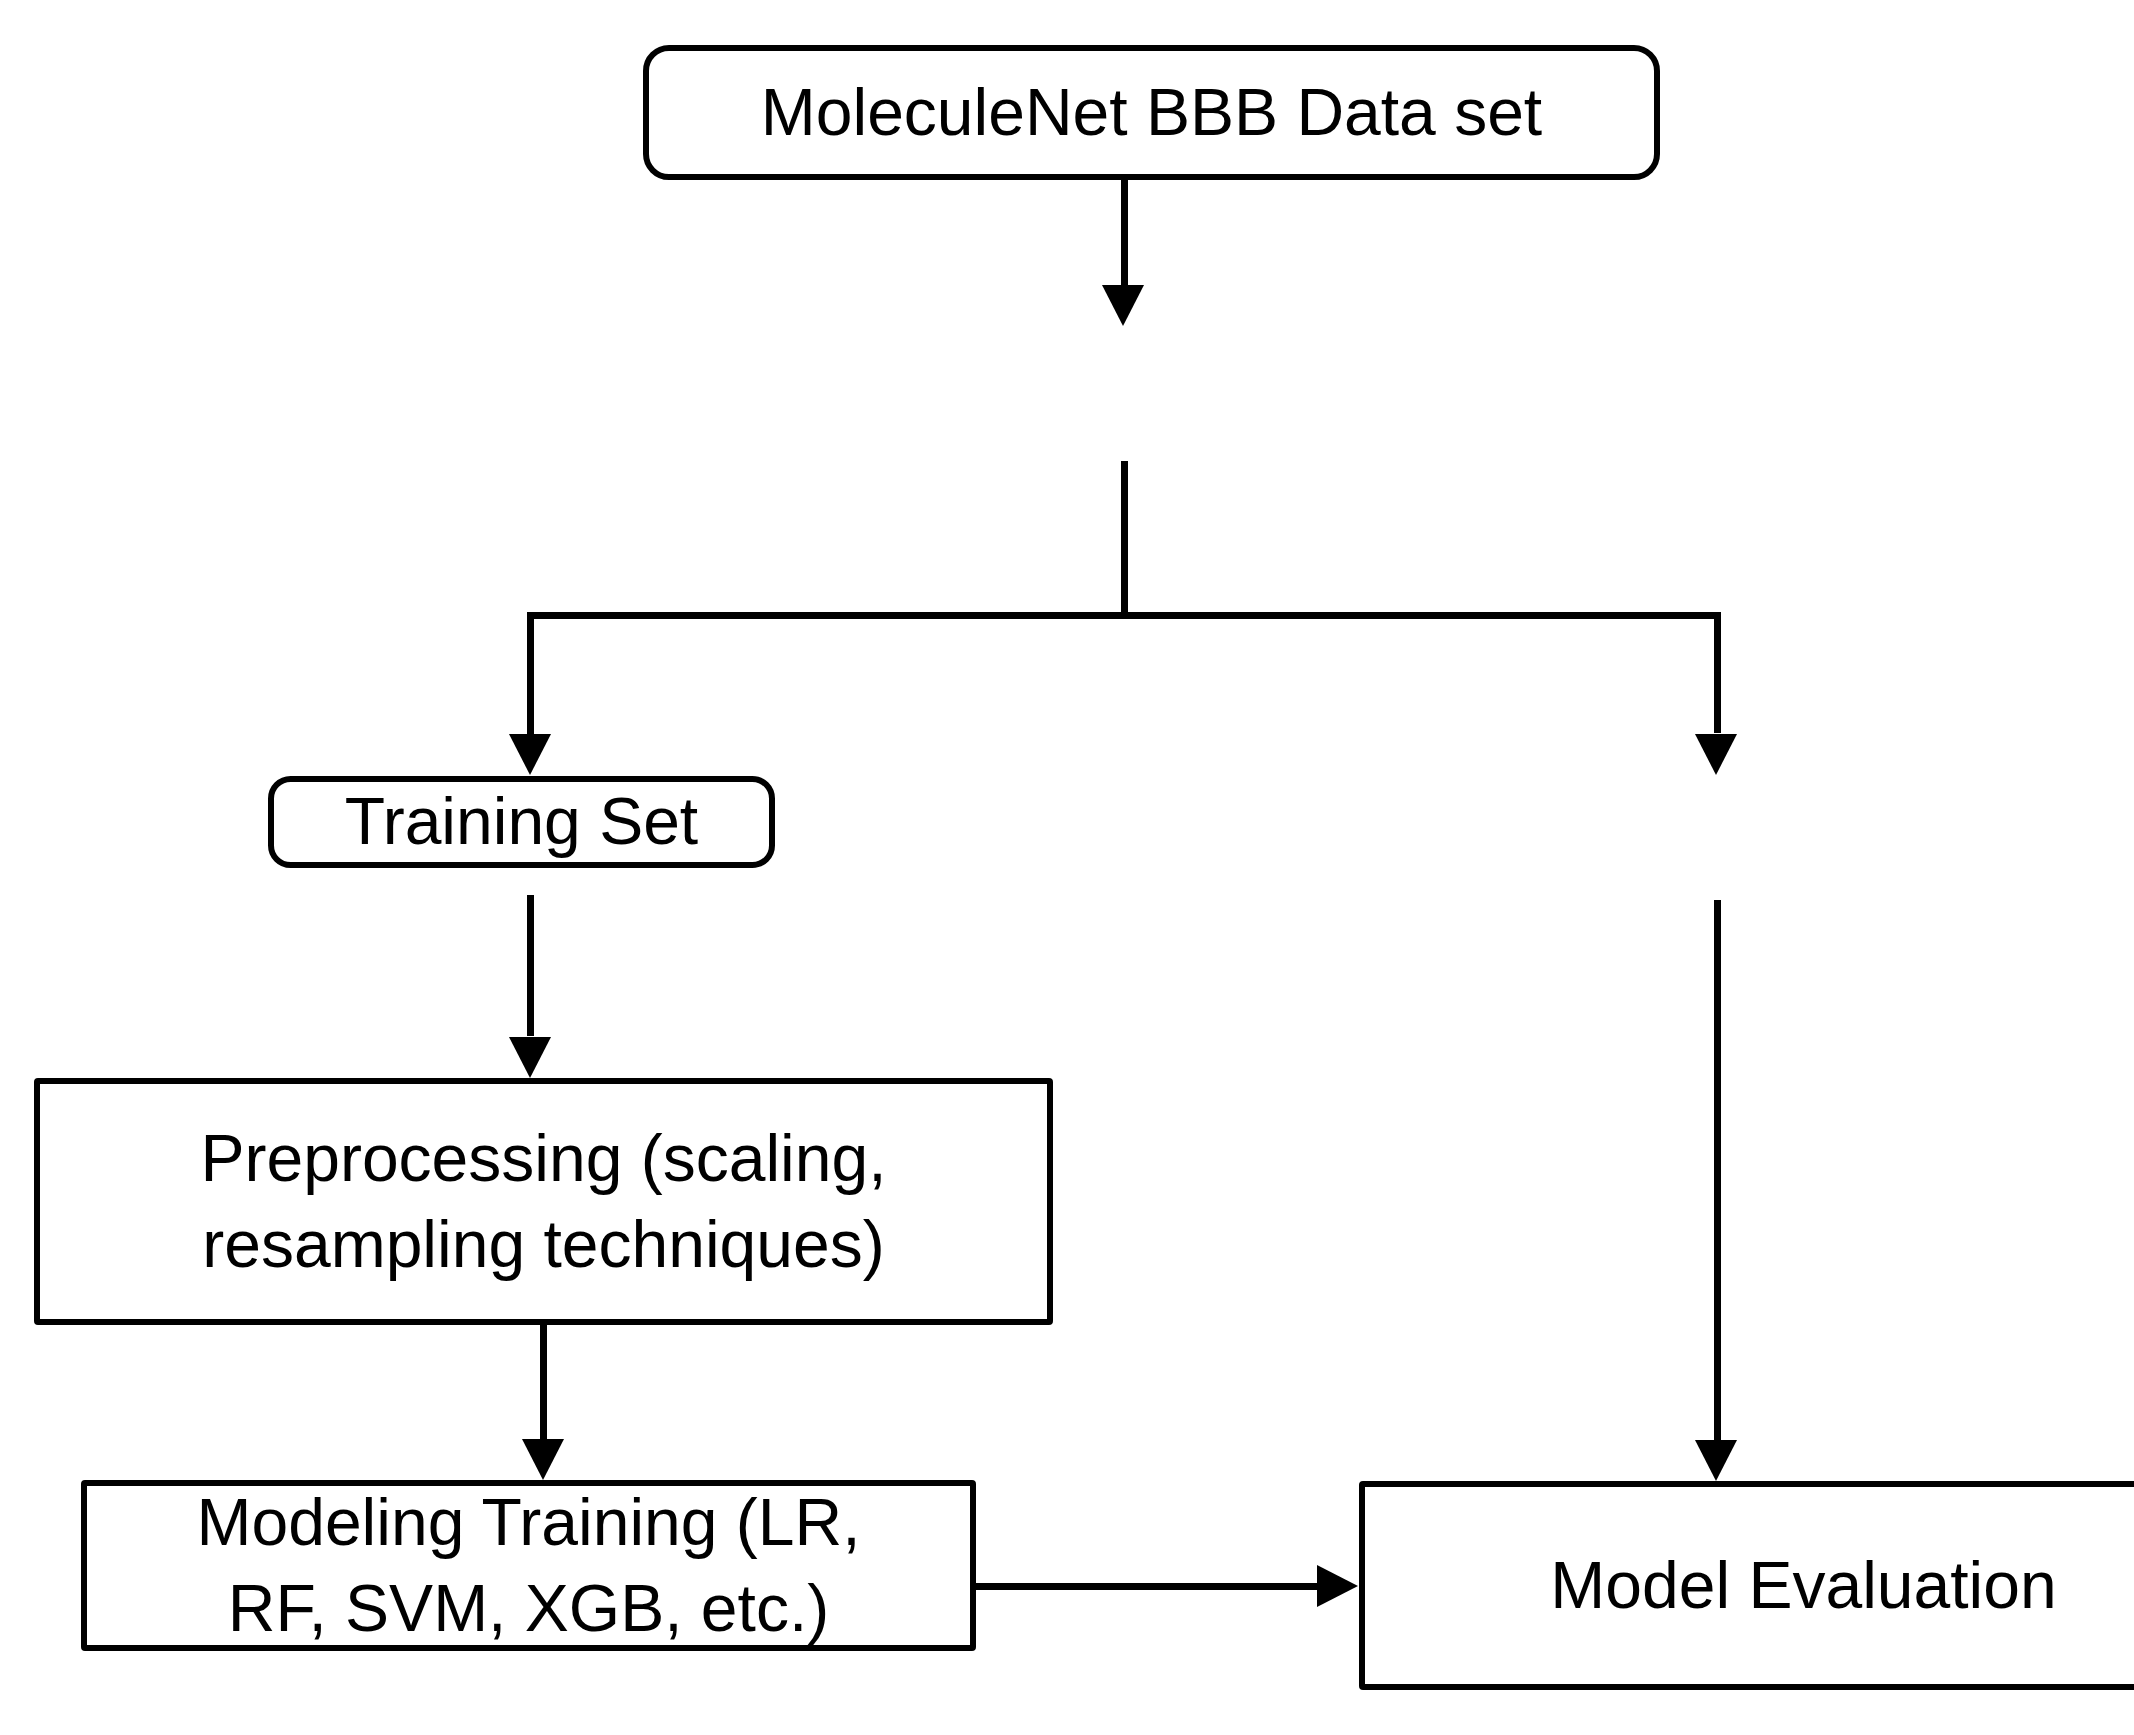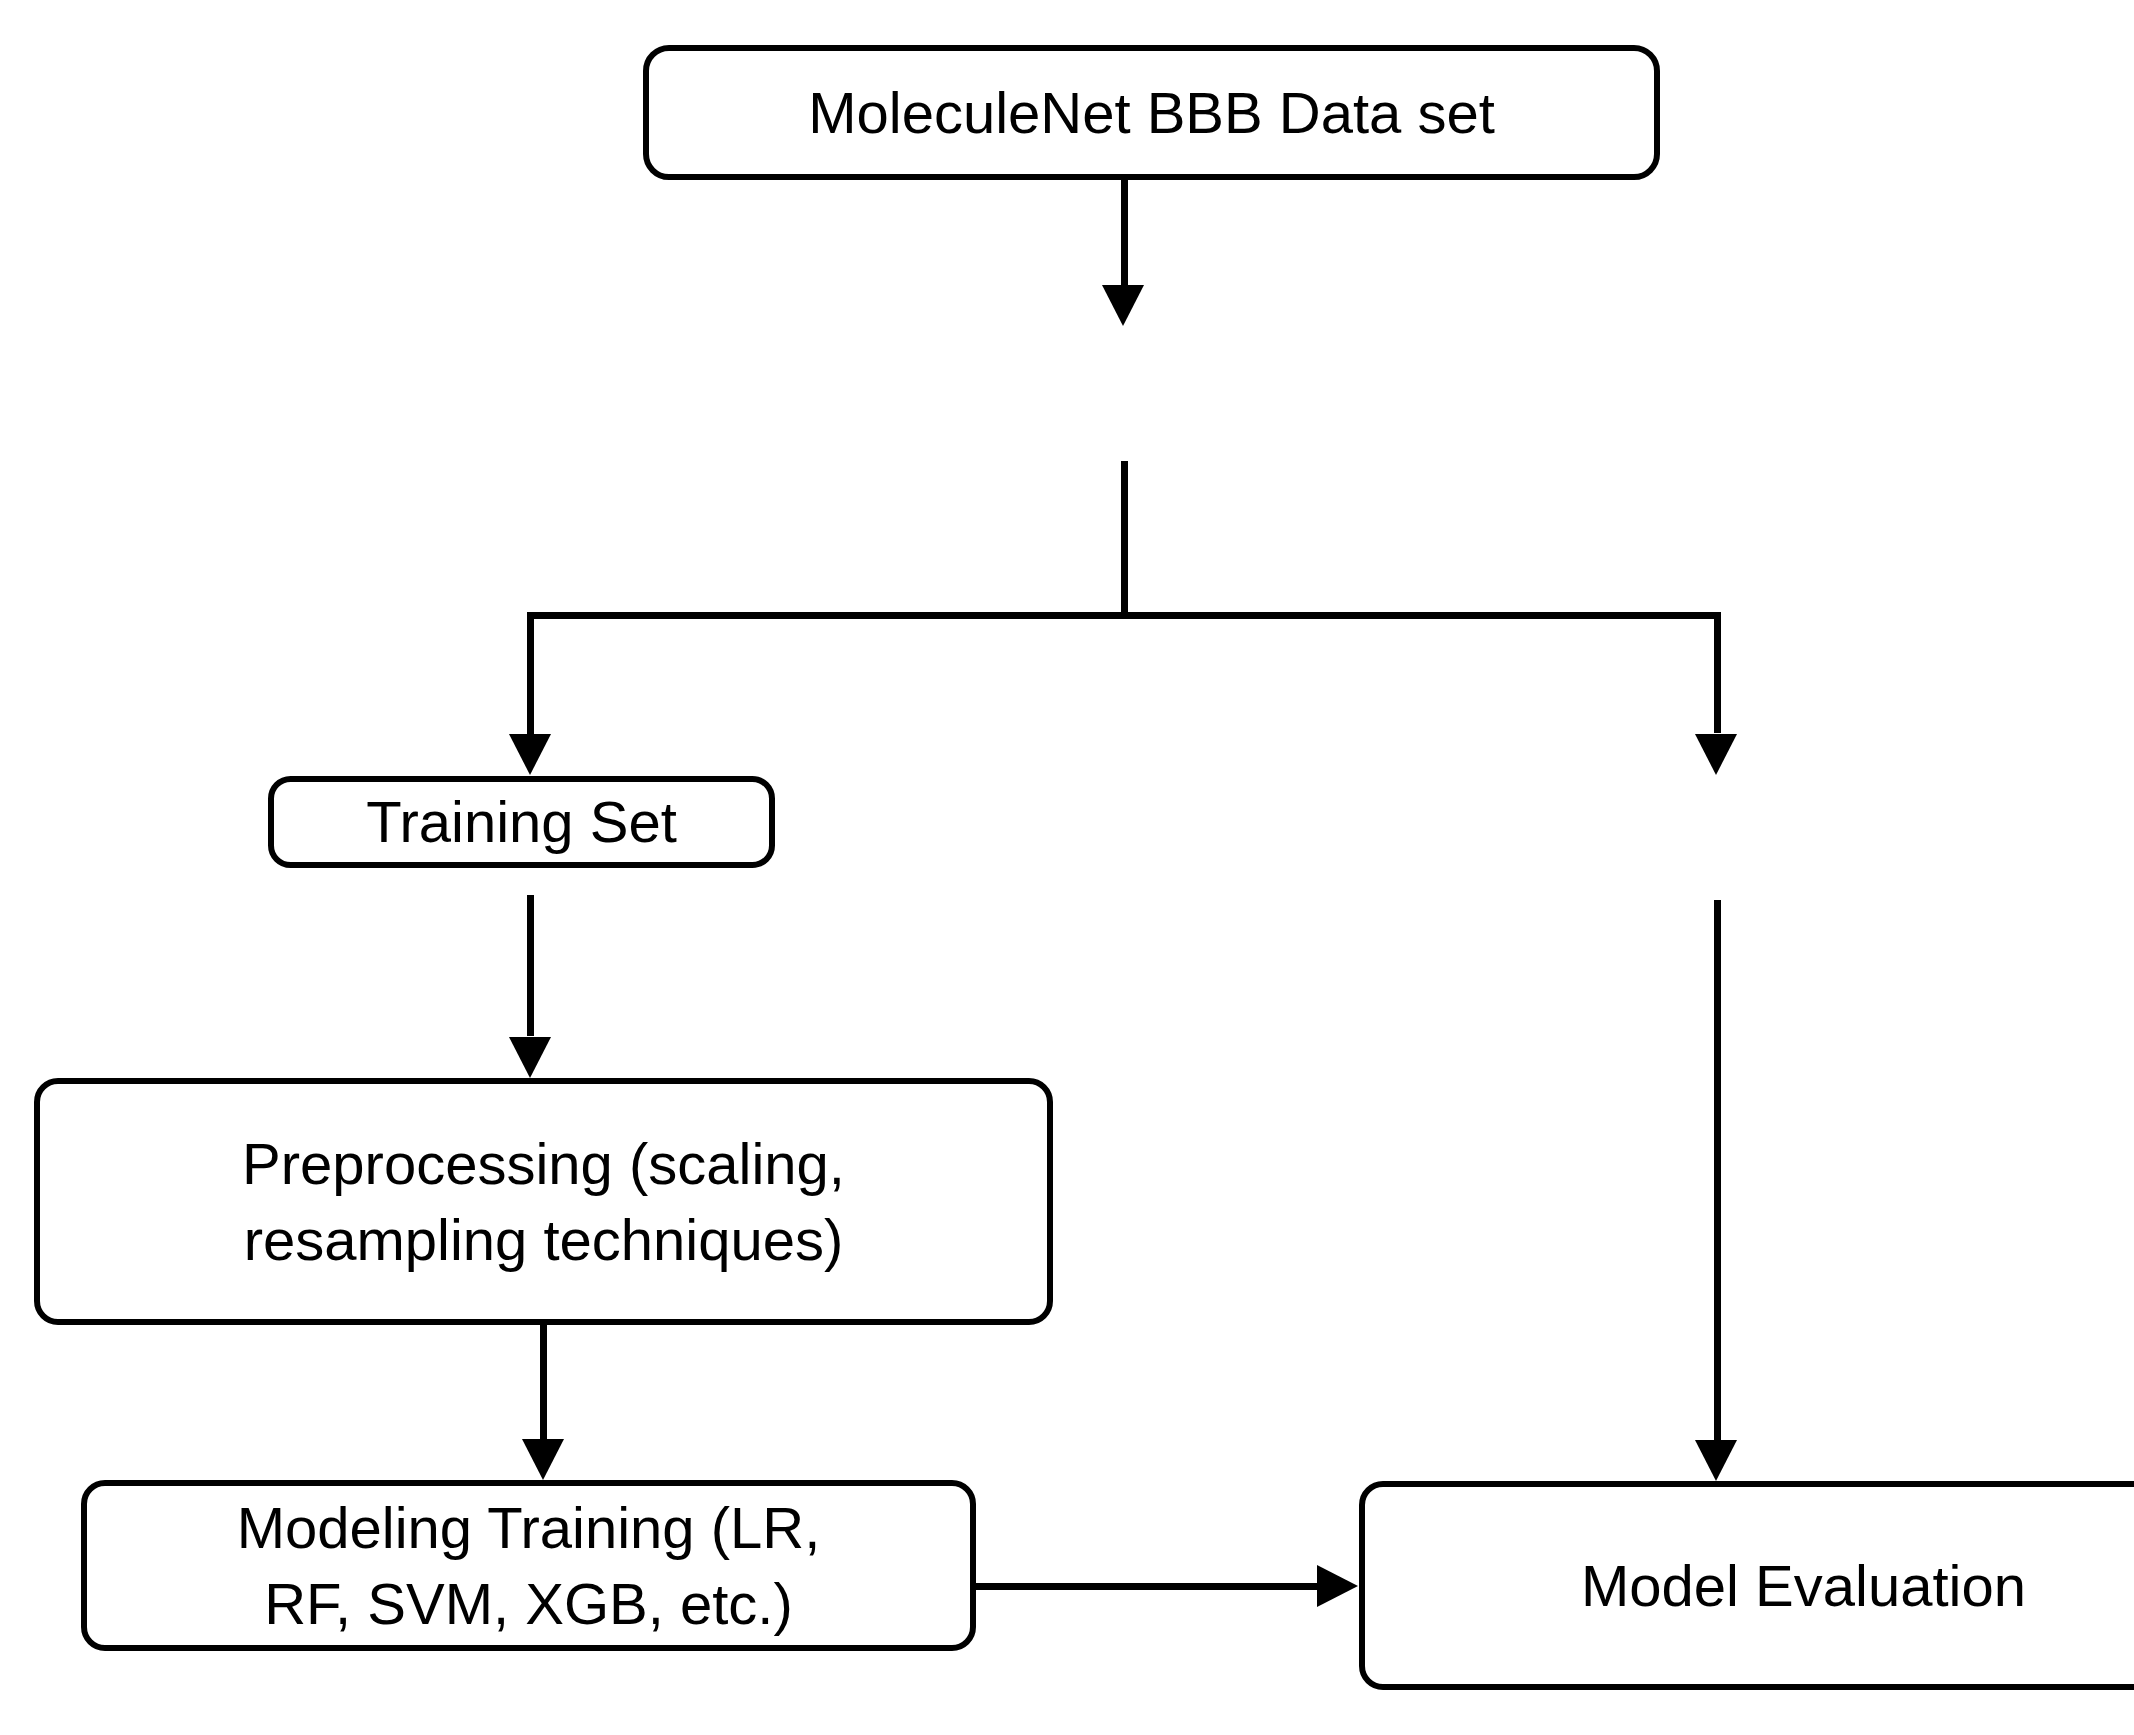--- a/index.html
+++ b/index.html
@@ -17,28 +17,28 @@
   }
   .node {
     position: absolute;
     box-sizing: border-box;
     border: 6.6px solid #000000;
     background: #ffffff;
     display: flex;
     align-items: center;
     justify-content: center;
     text-align: center;
-    font-size: 58px;
+    font-size: 66px;
     line-height: 1.3;
     white-space: pre-line;
     color: #000000;
   }
   .r28 { border-radius: 26px; }
   .r24 { border-radius: 22.6px; }
-  .r34 { border-radius: 24px; }
+  .r34 { border-radius: 4px; }
 
   #node-dataset            { left: 643px;  top: 45px;   width: 1017px; height: 135px; }
   #node-feature-eng        { left: 273px;  top: 327px;  width: 1714px; height: 135px; }
   #node-training-set       { left: 268px;  top: 776px;  width: 507px;  height: 92px; }
   #node-test-set           { left: 1459px; top: 775px;  width: 516px;  height: 125px; }
   #node-preprocessing      { left: 34px;   top: 1078px; width: 1019px; height: 247px; }
   #node-modeling-training  { left: 81px;   top: 1480px; width: 895px;  height: 171px; text-align: center; }
   #node-model-evaluation   { left: 1359px; top: 1481px; width: 889px;  height: 209px; }
 
   .edge-line {

